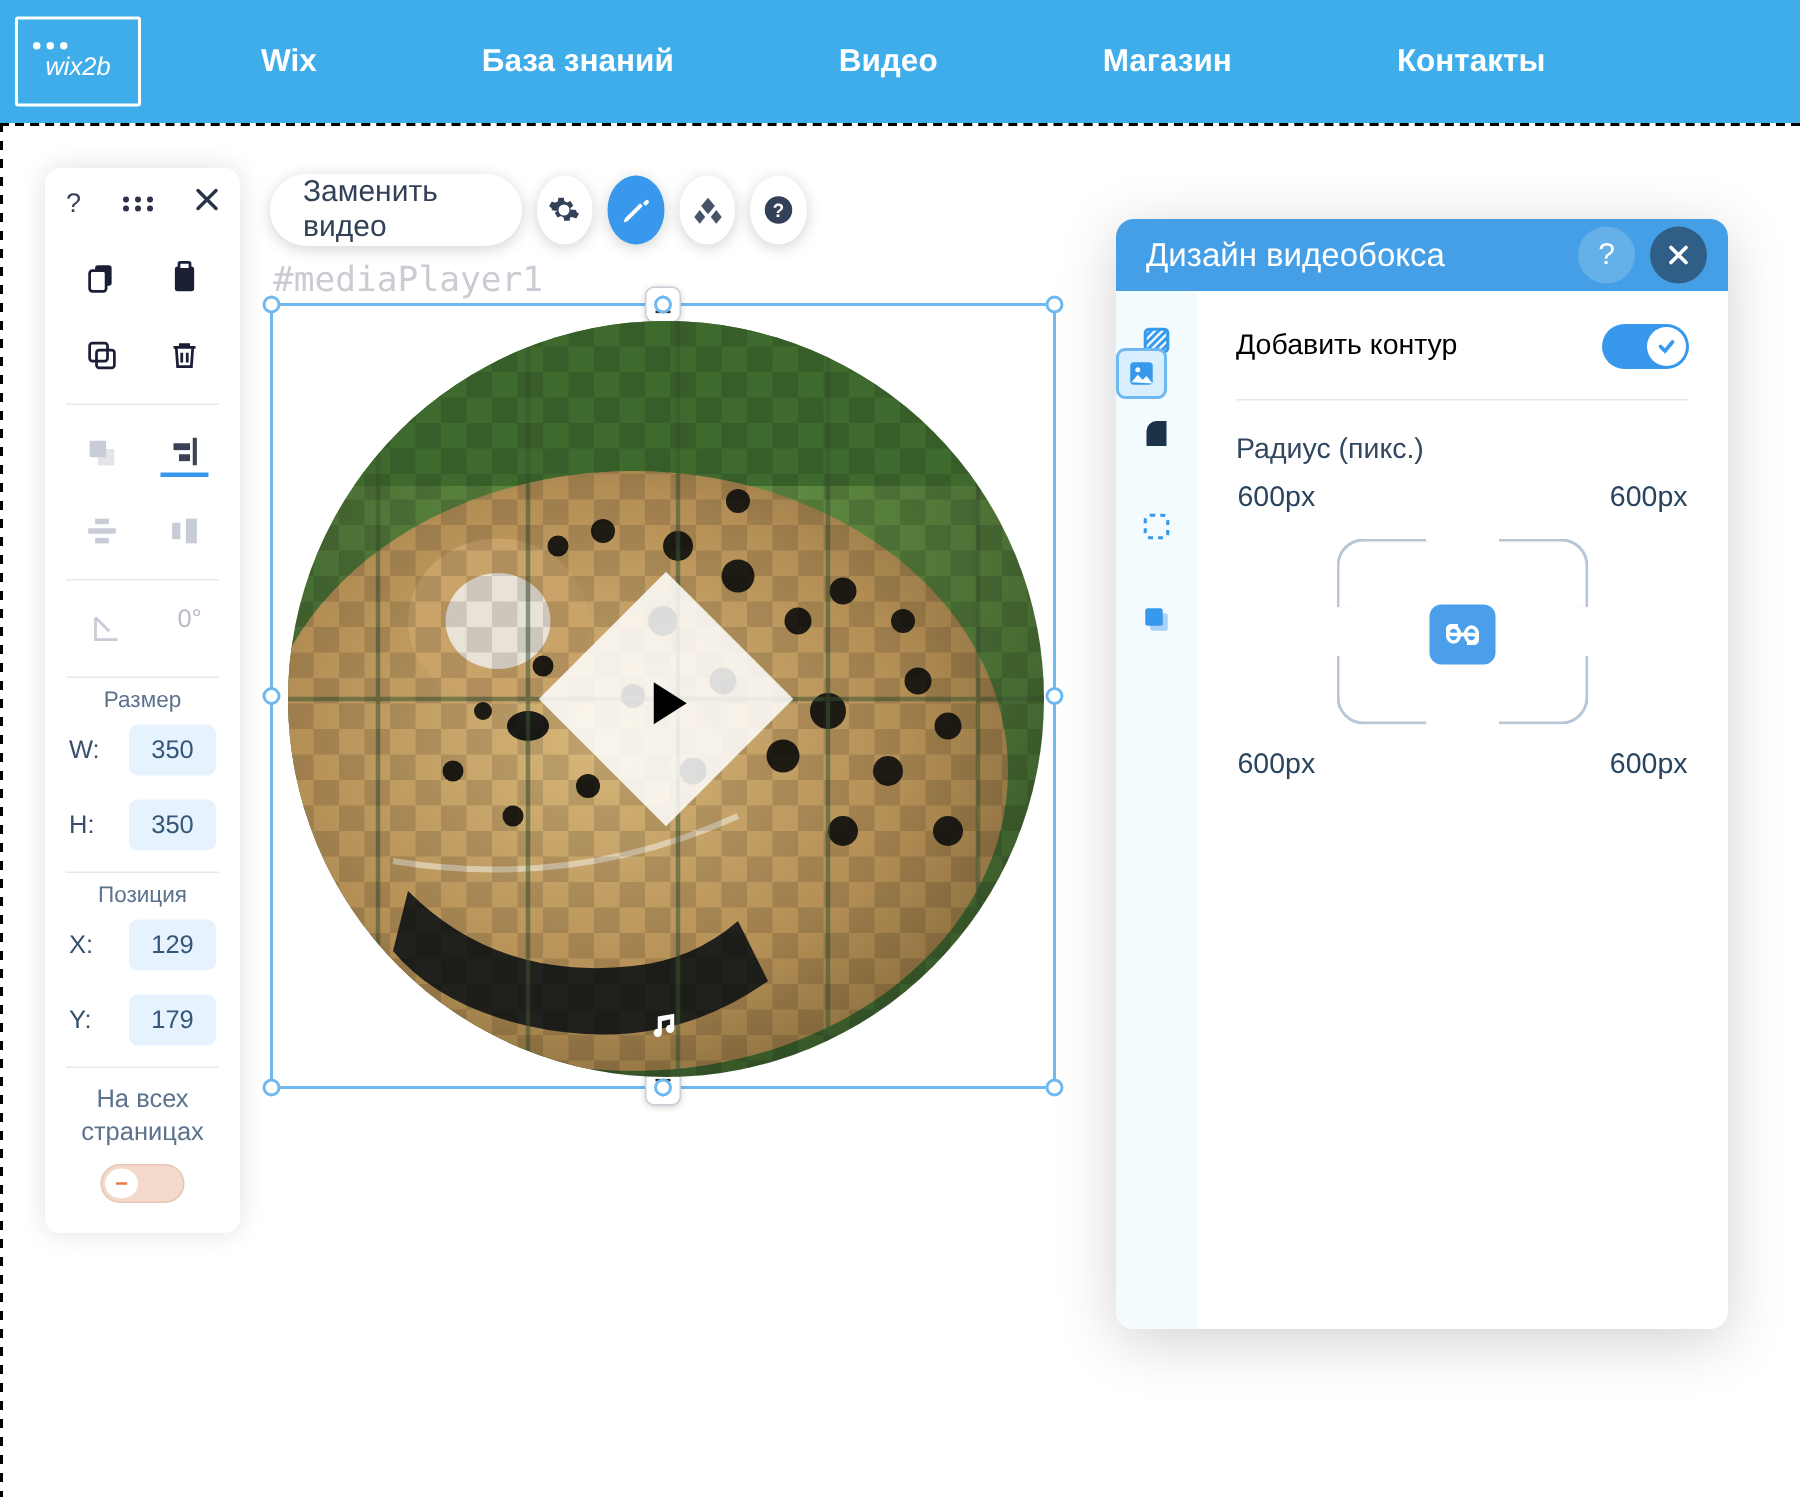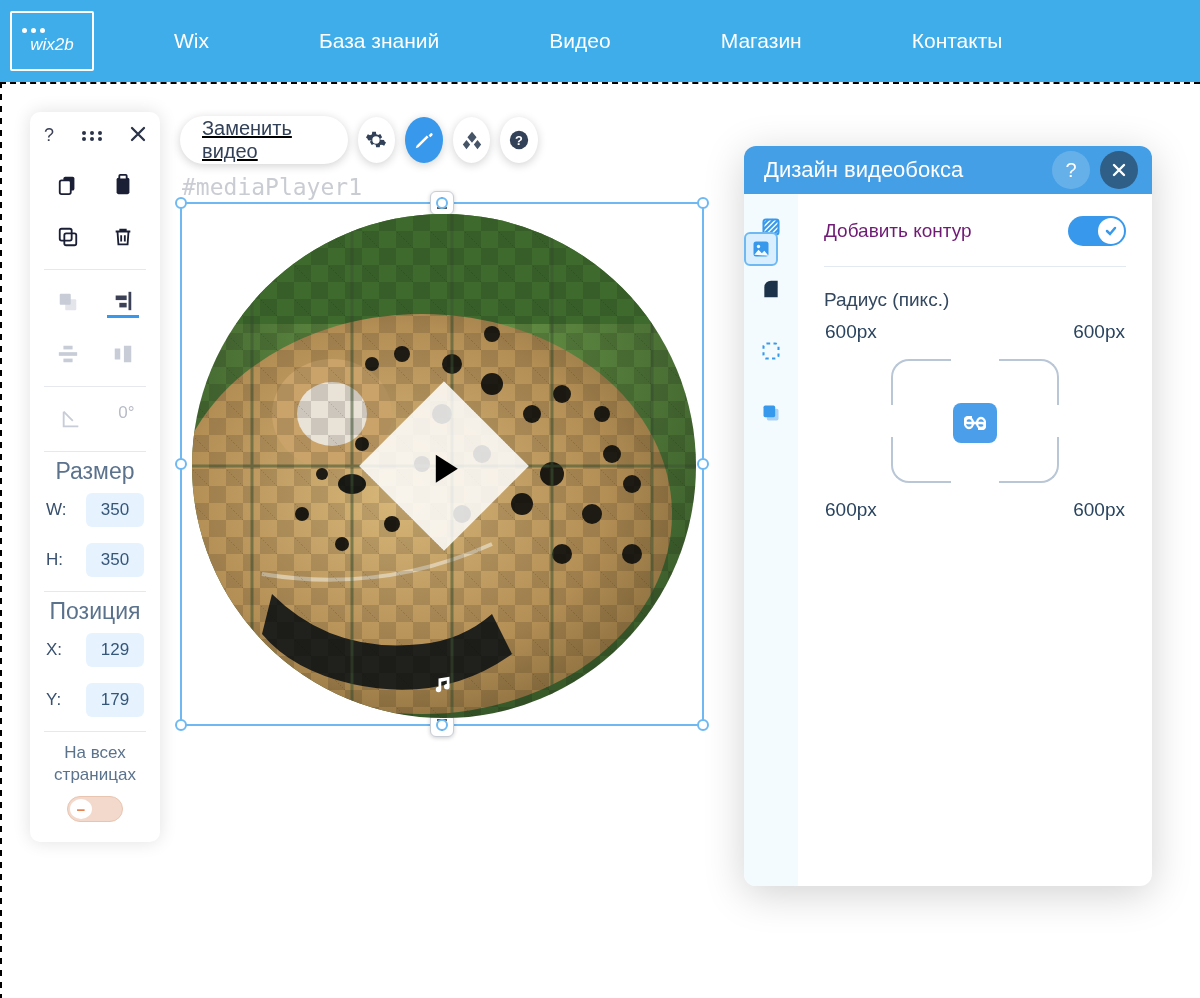--- a/index.html
+++ b/index.html
@@ -3,50 +3,50 @@
 <meta charset="utf-8">
 <style>
   * { box-sizing: border-box; margin: 0; padding: 0; }
   body { font-family: -apple-system, "Helvetica Neue", Arial, sans-serif; background: #fff; width: 1200px; height: 998px; overflow: hidden; position: relative; }
 
   
   .topnav { height: 82px; background: #3eadea; display: flex; align-items: center; color: #fff; font-size: 21px; font-weight: 500; }
   .logo { width: 84px; height: 60px; margin-left: 10px; border: 2px solid #fff; border-radius: 2px; display: flex; flex-direction: column; align-items: center; justify-content: center; font-size: 17px; font-style: italic; }
   .logo-dots { display: flex; gap: 4px; margin-bottom: 2px; align-self: flex-start; margin-left: 10px; }
   .logo-dots span { width: 5px; height: 5px; border-radius: 50%; background: #fff; }
-  .navlinks { display: flex; gap: 110px; margin-left: 80px; }
+  .navlinks { display: flex; gap: 110px; margin-left: 80px; font-weight: bold; }
   .navlinks a { color: #fff; text-decoration: none; cursor: pointer; }
 
   
   .canvas-border { position: absolute; left: 0; top: 82px; right: 0; bottom: 0; border: 2px dashed #000; border-left: none; border-bottom: none; border-right: none; }
   .canvas-left { position: absolute; left: 0; top: 82px; bottom: 0; width: 2px; background-image: repeating-linear-gradient(to bottom, #000 0 6px, transparent 6px 12px); }
 
   
   .toolbox { position: absolute; left: 30px; top: 112px; width: 130px; background: #fff; border-radius: 10px; box-shadow: 0 0 18px rgba(0,0,0,0.12); padding-bottom: 20px; }
   .toolbox-head { display: flex; align-items: center; justify-content: space-between; padding: 12px 14px; }
   .toolbox-head .q { font-size: 18px; color: #3b4057; }
   .toolbox-head .grip svg { display:block; }
   .toolbox-head .x { font-size: 20px; color: #3b4057; cursor: pointer; }
   .toolrow { display: flex; justify-content: space-around; padding: 10px 10px; }
   .toolbtn { width: 32px; height: 32px; display:flex; align-items:center; justify-content:center; color:#1a1f36; cursor:pointer; }
   .toolbtn.dim { color:#c7ccd6; }
   .toolbtn.active { color:#3b4057; border-bottom: 3px solid #3899ec; }
   .sep { height: 1px; background: #e5e8ee; margin: 6px 14px; }
   .rotval { color:#b6bbc6; font-size:17px; }
-  .sect-title { color:#5b728d; font-size:23px; text-align:center; margin-top:4px; }
+  .sect-title { color:#5b728d; font-size:15px; text-align:center; margin-top:4px; }
   .wh-row { display:flex; align-items:center; justify-content:space-between; padding: 8px 16px; }
   .wh-row label { color:#38506d; font-size:17px; }
   .wh-row input { width: 58px; height: 34px; border: none; background:#e6f3ff; border-radius:6px; text-align:center; font-size:17px; color:#355678; }
   .all-pages { color:#5b728d; font-size:17px; text-align:center; padding: 4px 12px 10px; line-height: 1.3; }
   .toggle-off { width: 56px; height: 26px; border-radius: 14px; background:#f3d9cc; margin: 0 auto; position:relative; border:1px solid #e8c5b0; cursor:pointer; }
   .toggle-off .knob { position:absolute; left:2px; top:2px; width:22px; height:20px; border-radius:50%; background:#fff; display:flex; align-items:center; justify-content:center; color:#e87d4a; font-weight:700; font-size:15px; }
 
   
   .stage { position:absolute; left:180px; top:116px; }
-  .action-bar { display:flex; align-items:center; gap:10px; position:absolute; left:0; top:0;text-decoration:underline; }
+  .action-bar { display:flex; align-items:center; gap:10px; position:absolute; left:0; top:0; }
   .pill { height:48px; padding: 0 22px; border-radius: 26px; background:#fff; box-shadow:0 2px 10px rgba(0,0,0,0.18); display:flex; align-items:center; font-size:20px; color:#324158; cursor:pointer; }
   .circ { width:46px; height:46px; border-radius:50%; background:#fff; box-shadow:0 2px 10px rgba(0,0,0,0.18); display:flex; align-items:center; justify-content:center; color:#324158; cursor:pointer; }
   .circ.active { background:#3899ec; color:#fff; }
   .hash { position:absolute; left:2px; top:58px; color:#c9ccd3; font-size:23px; font-family: ui-monospace, Menlo, monospace; }
 
   .sel { position:absolute; left:0; top:86px; width:524px; height:524px; border:2px solid #6fb9f3; }
   .handle { position:absolute; width:12px; height:12px; background:#fff; border:2px solid #6fb9f3; border-radius:50%; }
   .h-tl{left:-7px;top:-7px} .h-tr{right:-7px;top:-7px} .h-bl{left:-7px;bottom:-7px} .h-br{right:-7px;bottom:-7px}
   .h-t{left:50%;top:-7px;transform:translateX(-50%)} .h-b{left:50%;bottom:-7px;transform:translateX(-50%)}
   .h-l{left:-7px;top:50%;transform:translateY(-50%)} .h-r{right:-7px;top:50%;transform:translateY(-50%)}
@@ -75,21 +75,21 @@
   .dp-head .title { flex:1; margin-left:6px; }
   .dp-head .hbtn { width:38px; height:38px; border-radius:50%; display:flex; align-items:center; justify-content:center; margin-left:10px; cursor:pointer; background:rgba(255,255,255,0.18); color:#fff; font-size:20px; }
   .dp-head .hbtn.close { background:#2f5f86; }
   .dp-body { flex:1; display:flex; }
   .dp-tabs { width:54px; background:#f4fbff; display:flex; flex-direction:column; align-items:center; padding-top:16px; gap:28px; }
   .dp-tab { width:34px; height:34px; display:flex; align-items:center; justify-content:center; color:#3899ec; border-radius:6px; cursor:pointer; }
   .dp-tab.sel { background:#d9efff; }
   .dp-tab.active-dark { color:#1c3249; }
   .dp-content { flex:1; padding: 22px 26px; }
   .dp-h2 { font-size:24px; color:#1f3b58; font-weight:600; margin-bottom:24px; }
-  .dp-row { display:flex; align-items:center; justify-content:space-between; font-size:19px; color:#701a75; margin-bottom:20px; }
+  .dp-row { display:flex; align-items:center; justify-content:space-between; font-size:19px; color:#000000; margin-bottom:20px; }
   .toggle-on { width:58px; height:30px; border-radius:16px; background:#3899ec; position:relative; cursor:pointer; }
   .toggle-on .knob { position:absolute; right:2px; top:2px; width:26px; height:26px; border-radius:50%; background:#fff; display:flex; align-items:center; justify-content:center; color:#3899ec; font-size:15px; }
   .dp-sep { height:1px; background:#e3e9f0; margin: 8px 0 22px; }
   .corner-box { position:relative; width:300px; height:200px; margin: 10px auto 0; }
   .corner-val { position:absolute; font-size:19px; color:#2a445f; }
   .cv-tl{left:0;top:0} .cv-tr{right:0;top:0} .cv-bl{left:0;bottom:0} .cv-br{right:0;bottom:0}
   .bracket { position:absolute; width:60px; height:46px; border:2px solid #b9c6d6; }
   .bk-tl{left:66px; top:38px; border-right:none; border-bottom:none; border-top-left-radius:18px;}
   .bk-tr{right:66px; top:38px; border-left:none; border-bottom:none; border-top-right-radius:18px;}
   .bk-bl{left:66px; bottom:38px; border-right:none; border-top:none; border-bottom-left-radius:18px;}

